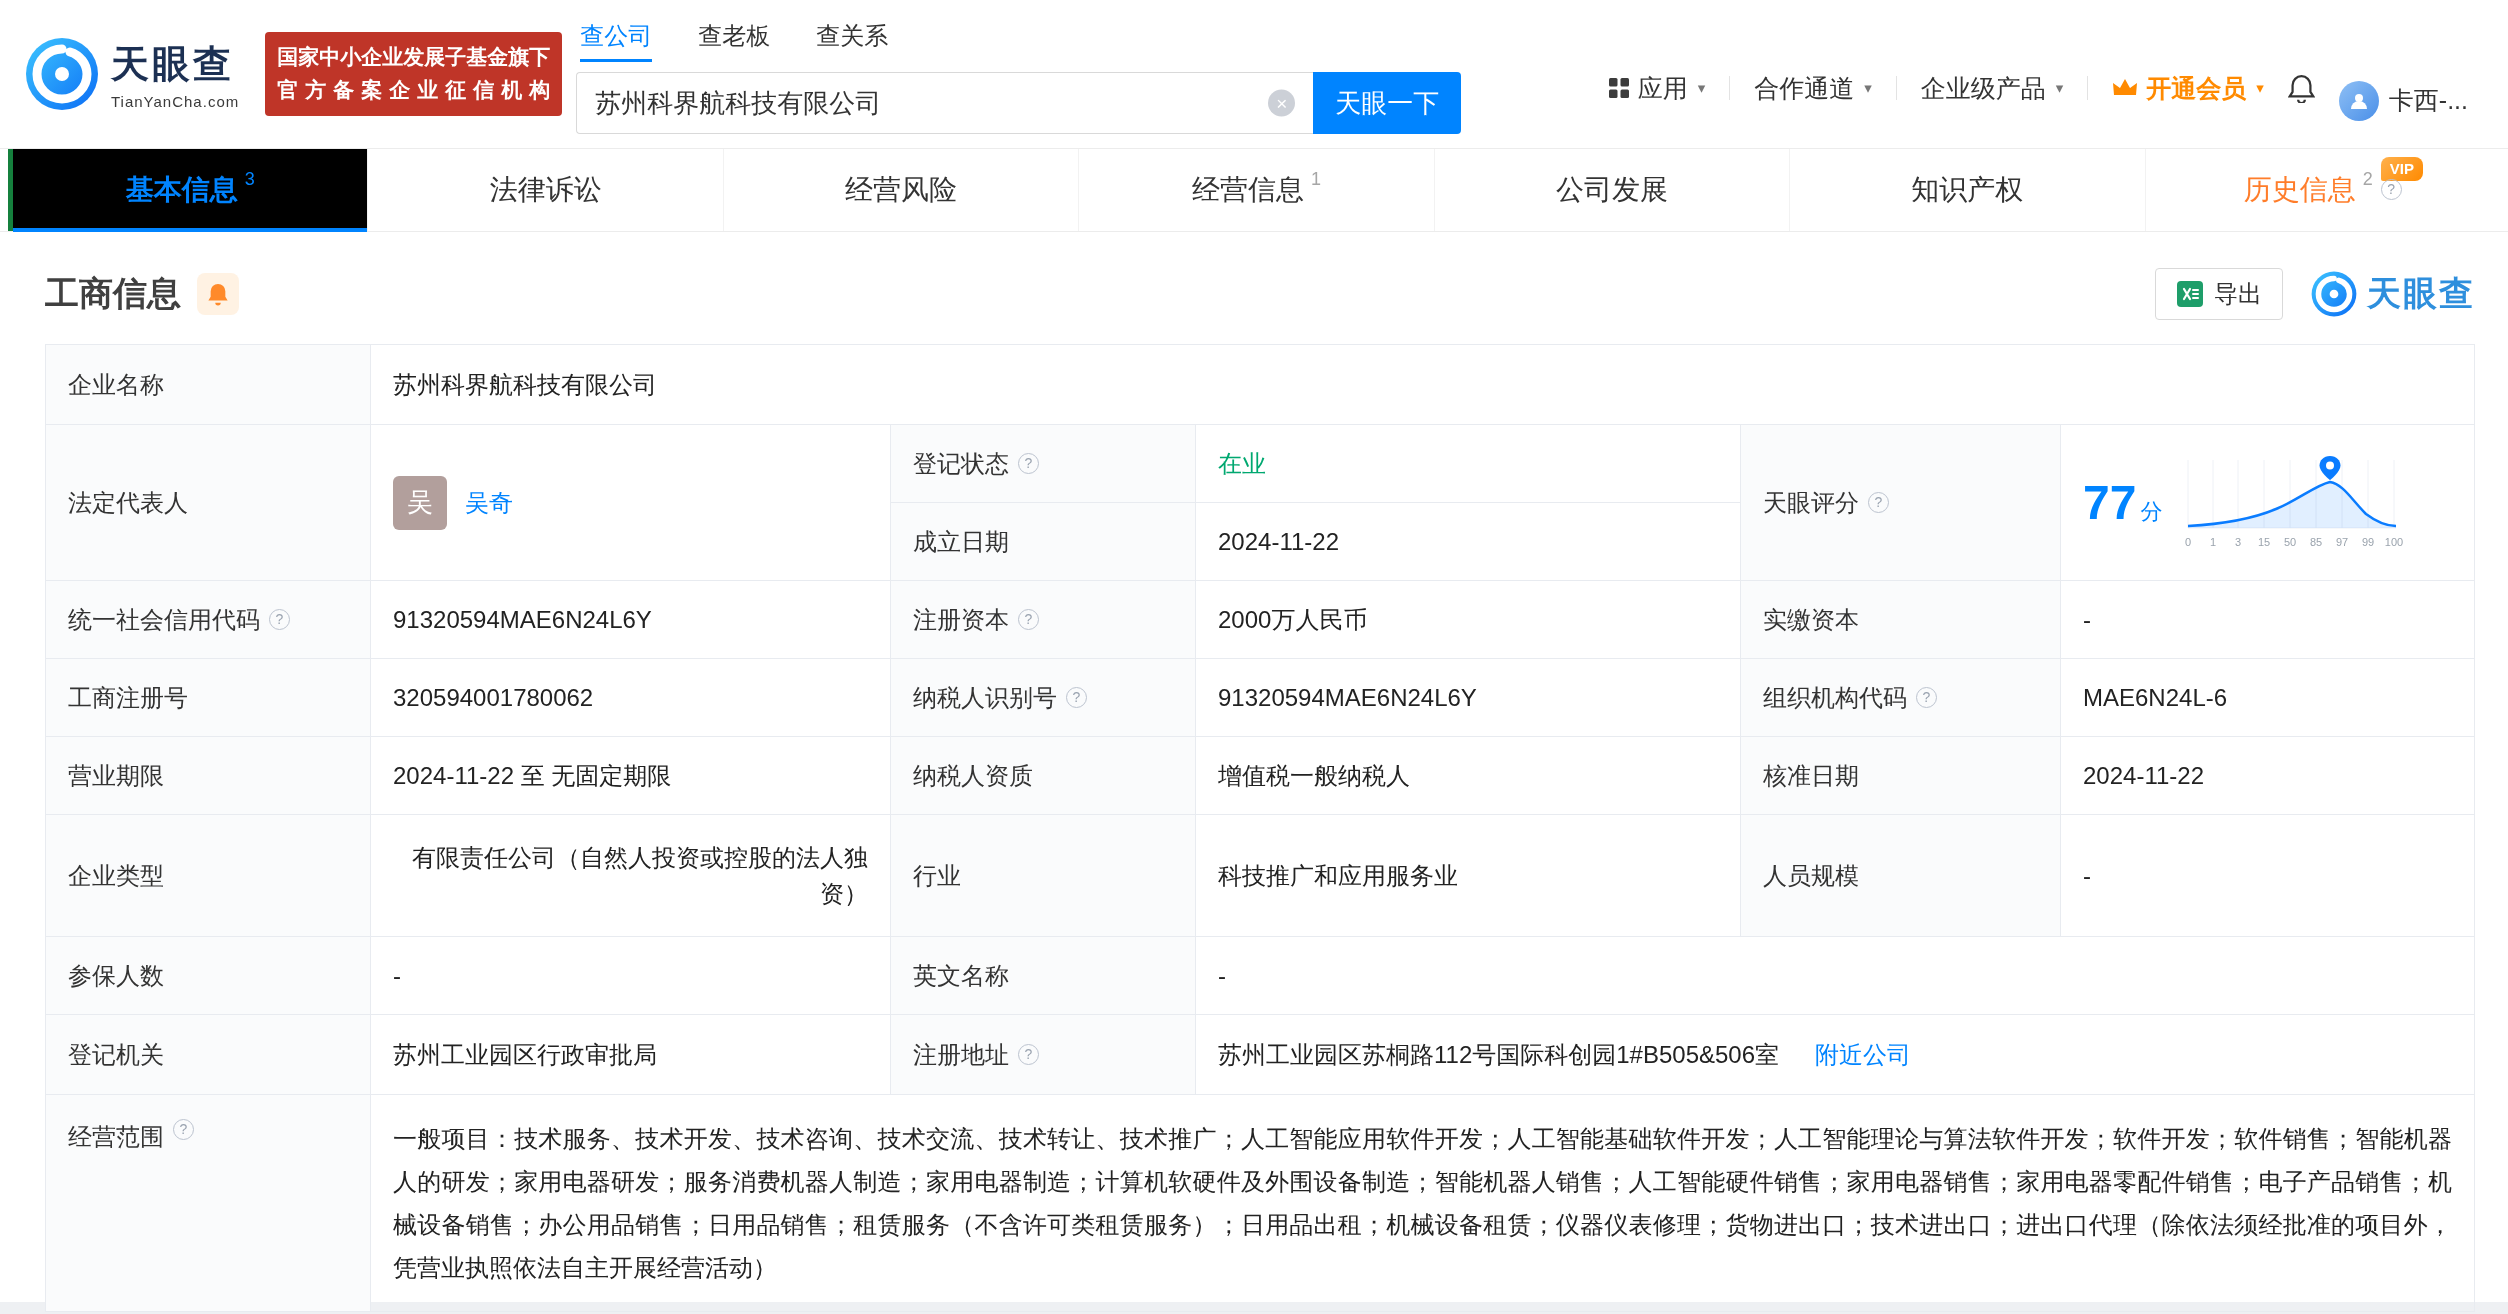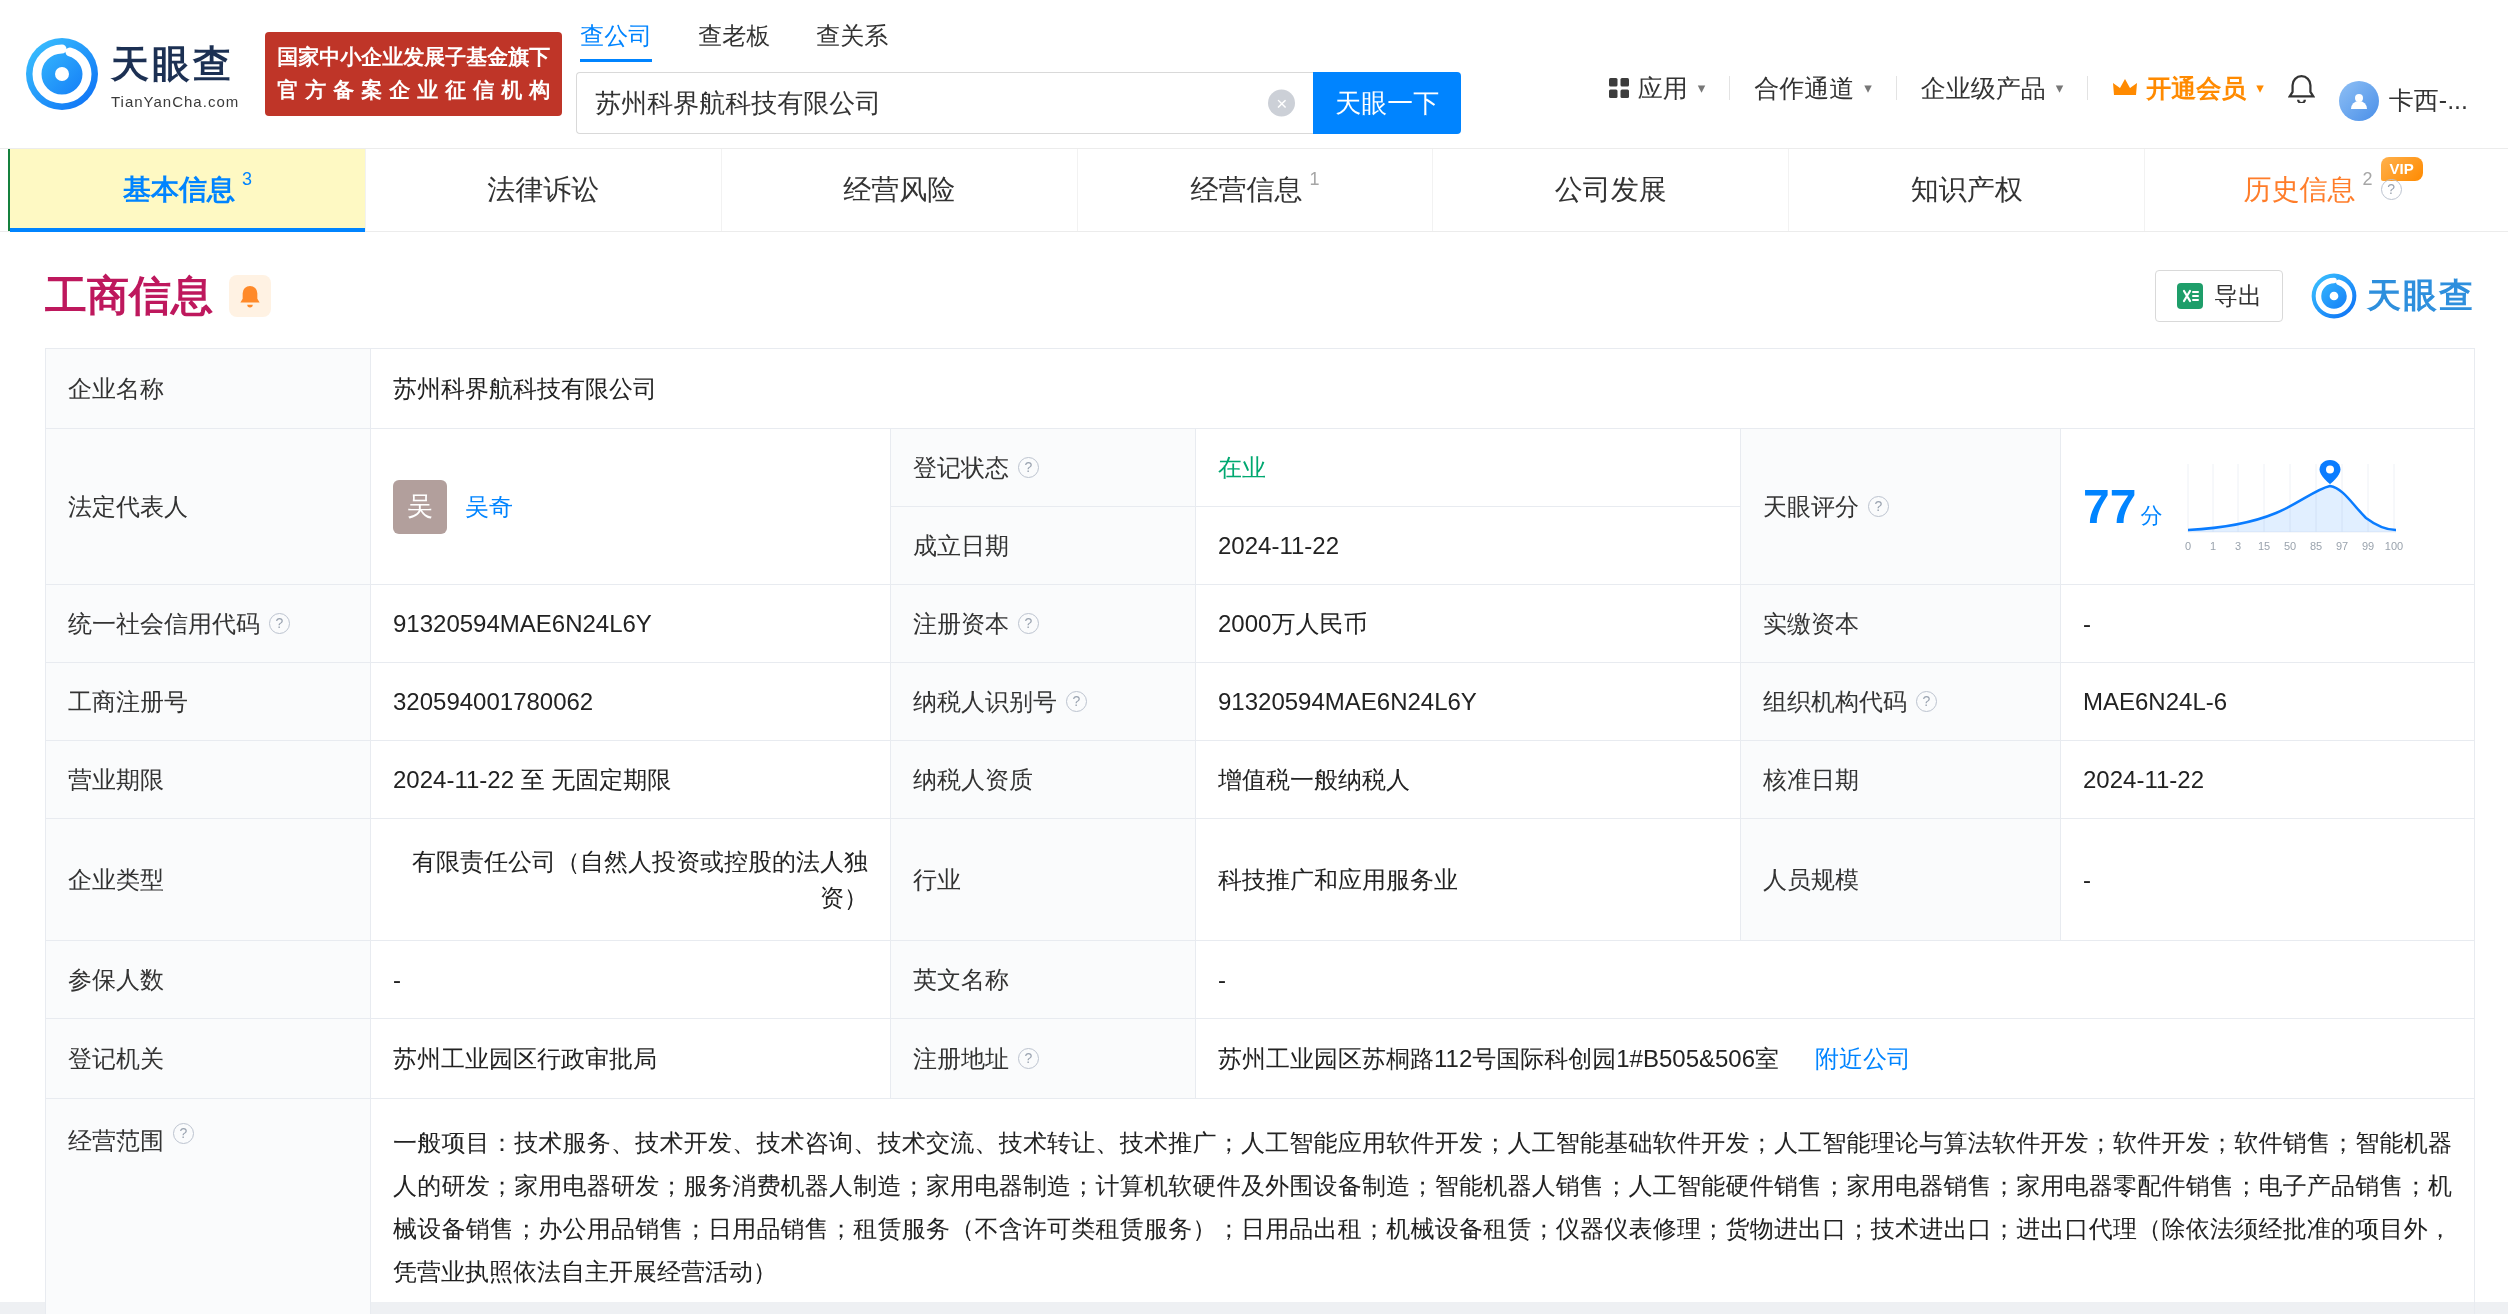--- a/index.html
+++ b/index.html
@@ -33,31 +33,31 @@
   .nav-item.vip .caret { color: #ff8a00; }
   .nav-sep { width: 1px; height: 24px; background: #e3e3e3; }
   .bell-btn { cursor: pointer; display: flex; align-items: center; }
   .user { display: flex; align-items: center; gap: 10px; cursor: pointer; white-space: nowrap; margin-top: 25px; }
   .user-avatar { width: 40px; height: 40px; border-radius: 50%; background: linear-gradient(135deg,#8fc0f5,#4a8fe8); display: flex; align-items: center; justify-content: center; }
 
   
   .page-tabs { display: flex; height: 84px; border-top: 1px solid #ececec; border-bottom: 1px solid #ececec; padding: 0 8px; background: #fff; }
   .page-tab { flex: 1; display: flex; align-items: center; justify-content: center; font-size: 28px; color: #333; position: relative; cursor: pointer; border-right: 1px solid #f2f2f2; }
   .page-tab:last-child { border-right: none; }
-  .page-tab.active { color: #0084ff; font-weight: bold; background: #fef9c3; border-left: 2px solid #15803d; text-align: right; }
+  .page-tab.active { color: #0084ff; font-weight: bold; background: #000000; border-left: 5px solid #15803d; text-align: right; }
   .page-tab.active::after { content: ""; position: absolute; left: 0; right: 0; bottom: -1px; height: 4px; background: #0084ff; }
   .tab-count { font-size: 18px; margin-left: 7px; transform: translateY(-11px); display: inline-block; font-weight: normal; }
   .tab-count.blue { color: #0084ff; }
   .tab-count.gray { color: #a6a6a6; }
   .page-tab.history { color: #ff7d2a; }
   .vip-tag { position: absolute; top: 8px; left: calc(50% + 58px); background: linear-gradient(135deg,#ffb14d,#ff8a00); color: #fff; font-size: 15px; font-weight: bold; padding: 2px 9px; border-radius: 8px 8px 8px 2px; line-height: 1.3; }
 
   
   .section-head { display: flex; align-items: center; padding: 36px 33px 24px 45px; }
-  .section-title { font-size: 42px; font-weight: bold; color: #be185d; }
+  .section-title { font-size: 34px; font-weight: bold; color: #404040; }
   .bell-badge { width: 42px; height: 42px; background: #fff2e3; border-radius: 8px; margin-left: 16px; display: flex; align-items: center; justify-content: center; cursor: pointer; }
   .head-right { margin-left: auto; display: flex; align-items: center; gap: 28px; }
   .export-btn { display: flex; align-items: center; gap: 10px; height: 52px; padding: 0 20px; border: 1px solid #d9d9d9; border-radius: 4px; background: #fff; font-size: 24px; color: #333; cursor: pointer; font-family: inherit; }
   .watermark { display: flex; align-items: center; gap: 10px; font-size: 34px; font-weight: bold; color: #2e8fdd; letter-spacing: 2px; }
 
   
   .info-table { margin: 0 33px 0 45px; display: grid; grid-template-columns: 325px 520px 305px 545px 320px 1fr; grid-template-rows: 80px 78px 78px 78px 78px 78px 122px 78px 80px auto; border-top: 1px solid #e8ebf0; border-left: 1px solid #e8ebf0; font-size: 24px; }
   .cell { border-right: 1px solid #e8ebf0; border-bottom: 1px solid #e8ebf0; display: flex; align-items: center; padding: 14px 22px; color: #222; line-height: 1.5; }
   .cell.lbl { background: #fafbfc; color: #333; }
   .qmark { width: 21px; height: 21px; min-width: 21px; border: 1.5px solid #bcc3cf; color: #9aa3b0; border-radius: 50%; font-size: 14px; display: inline-flex; align-items: center; justify-content: center; margin-left: 9px; }

